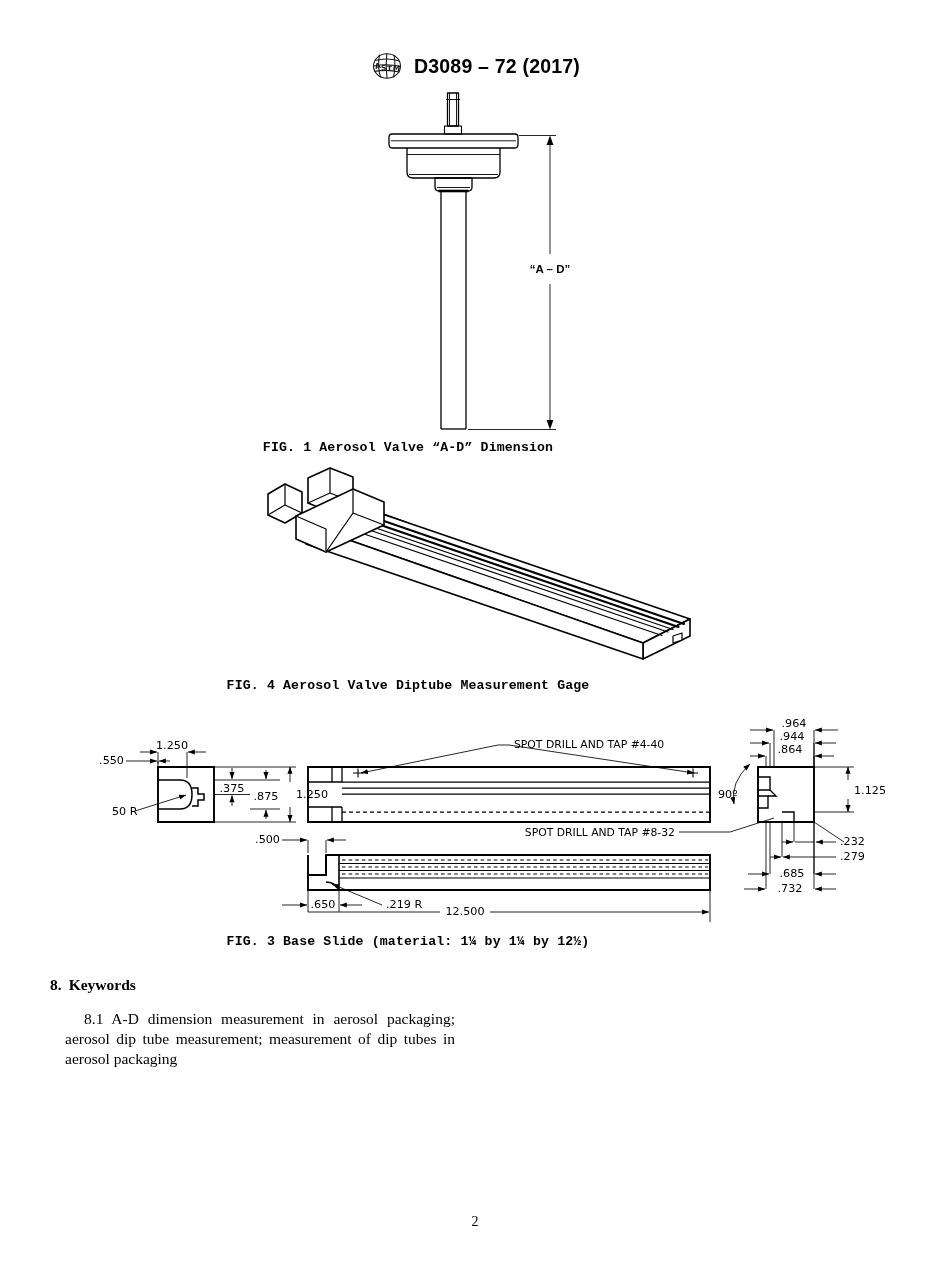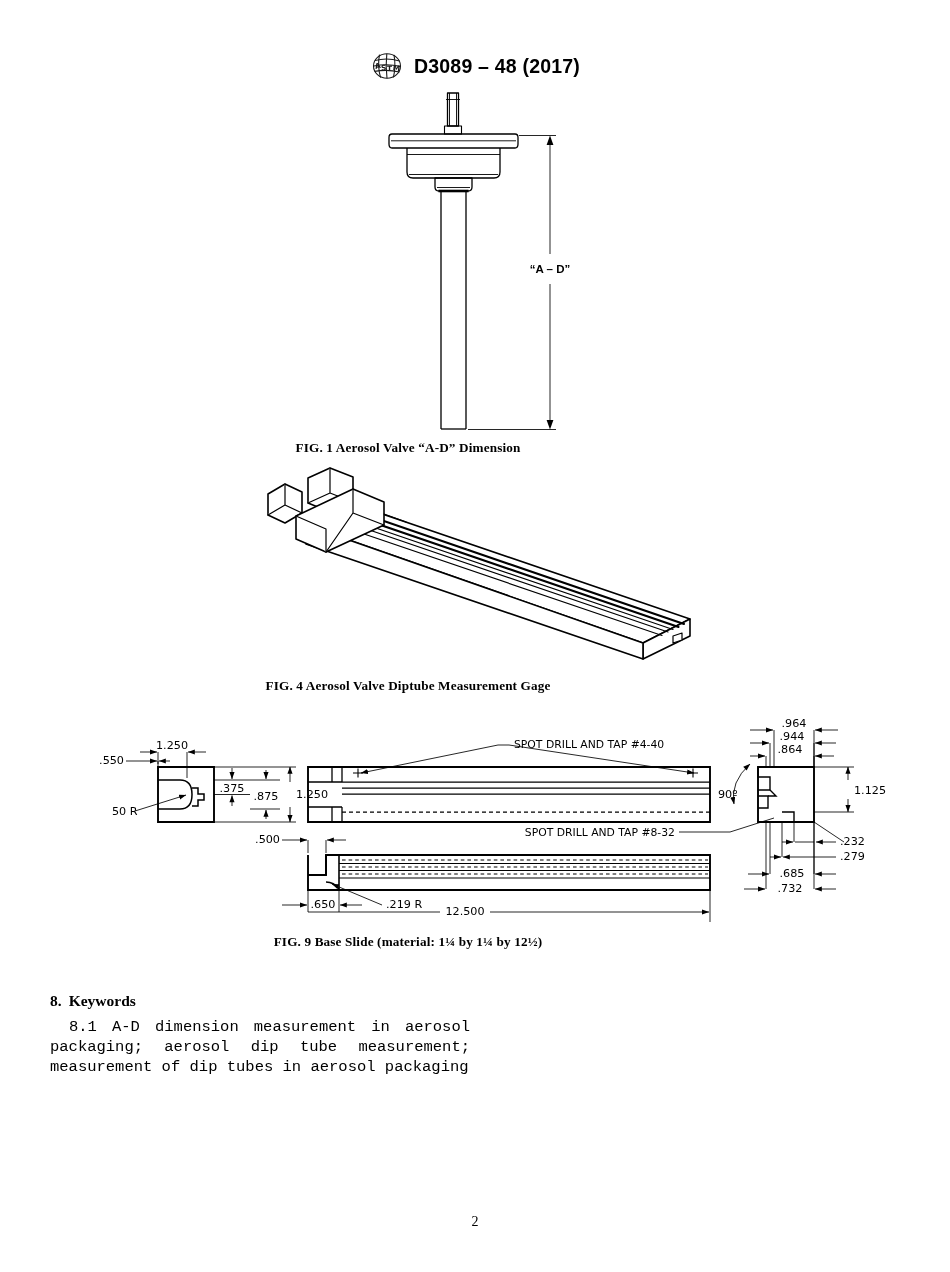--- a/index.html
+++ b/index.html
@@ -47,21 +47,21 @@
     letter-spacing: 0.2px;
     white-space: nowrap;
   }
 
   
   .fig-caption {
     position: absolute;
     width: 816px;
     left: 0;
     text-align: center;
-    font-family: Liberation Serif, serif;
+    font-family: Liberation Mono, monospace;
     font-weight: bold;
     font-size: 13.2px;
     letter-spacing: 0.15px;
   }
 
   .fig1-wrap { position: absolute; left: 380px; top: 88px; width: 215px; height: 348px; }
   .fig2-wrap { position: absolute; left: 258px; top: 468px; width: 455px; height: 205px; }
   .fig3-wrap { position: absolute; left: 110px; top: 712px; width: 835px; height: 215px; }
 
   .fig-caption-1 { top: 440px; }
@@ -72,30 +72,30 @@
   .keywords-section {
     position: absolute;
     left: 50px;
     top: 976px;
     width: 420px;
   }
   .kw-heading {
     font-family: "Liberation Serif", serif;
     font-weight: bold;
     font-size: 15.5px;
-    margin: 16px 0 7px 0;
+    margin: 0 0 7px 0;
   }
   .kw-heading .num { margin-right: 7px; }
   .kw-body {
-    font-family: Liberation Mono, monospace;
+    font-family: Liberation Serif, serif;
     font-size: 15.5px;
     line-height: 1.30;
     text-align: justify;
     text-indent: 19px;
-    margin: 0;
+    margin: 15px;
     hyphens: none;
   }
 
   
   .page-number {
     position: absolute;
     left: 0;
     top: 1214px;
     width: 950px;
     text-align: center;
@@ -139,21 +139,21 @@
           <path d="M24 2.8 Q26.1 14 23.4 25.4"></path>
         </g>
         <g fill="#1a1a1a" font-family="DejaVu Sans, sans-serif" font-size="7.4" font-weight="bold">
           <text x="5.4" y="17" transform="rotate(-13 5.4 17)">A</text>
           <text x="11.2" y="18.4" transform="rotate(-5 11.2 18.4)">S</text>
           <text x="17" y="18.8">T</text>
           <text x="22.4" y="18.2" transform="rotate(7 22.4 18.2)">M</text>
         </g>
       </svg>
     </span>
-    <span class="doc-title">D3089 – 48 (2017)</span>
+    <span class="doc-title">D3089 – 72 (2017)</span>
   </div>
 
   <div class="fig1-wrap">
     <svg width="215" height="348" viewBox="0 0 215 348">
       <g fill="none" stroke="#000" stroke-width="1.3" stroke-linejoin="round">
 
         <path d="M67.5 5 L78.5 5 L78.5 38 L67.5 38 Z"></path>
         <path d="M69.5 5 L69.5 38 M76.5 5 L76.5 38" stroke-width="0.9"></path>
         <path d="M66 11.5 L80 11.5" stroke-width="0.9"></path>
 
@@ -460,21 +460,21 @@
       <text class="dimtxt" x="276" y="196">.219 R</text>
 
       <g stroke="#000" stroke-width="0.85" fill="none">
         <path d="M600 178 L600 210"></path>
         <path d="M198 200 L330 200"></path>
         <path d="M380 200 L599 200" marker-end="url(#ar)"></path>
       </g>
       <text class="dimtxt" x="355" y="203" text-anchor="middle">12.500</text>
     </svg>
   </div>
-  <div class="fig-caption fig-caption-3">FIG. 9 Base Slide (material: 1¼ by 1¼ by 12½)</div>
+  <div class="fig-caption fig-caption-3">FIG. 3 Base Slide (material: 1¼ by 1¼ by 12½)</div>
 
   <div class="keywords-section">
     <div class="kw-heading">
       <span class="num">8.</span><span>Keywords</span>
     </div>
     <p class="kw-body"><span>8.1</span> <span>A-D dimension measurement in aerosol packaging; aerosol dip tube measurement; measurement of dip tubes in aerosol packaging</span></p>
   </div>
 
   <div class="page-number">2</div>
 

